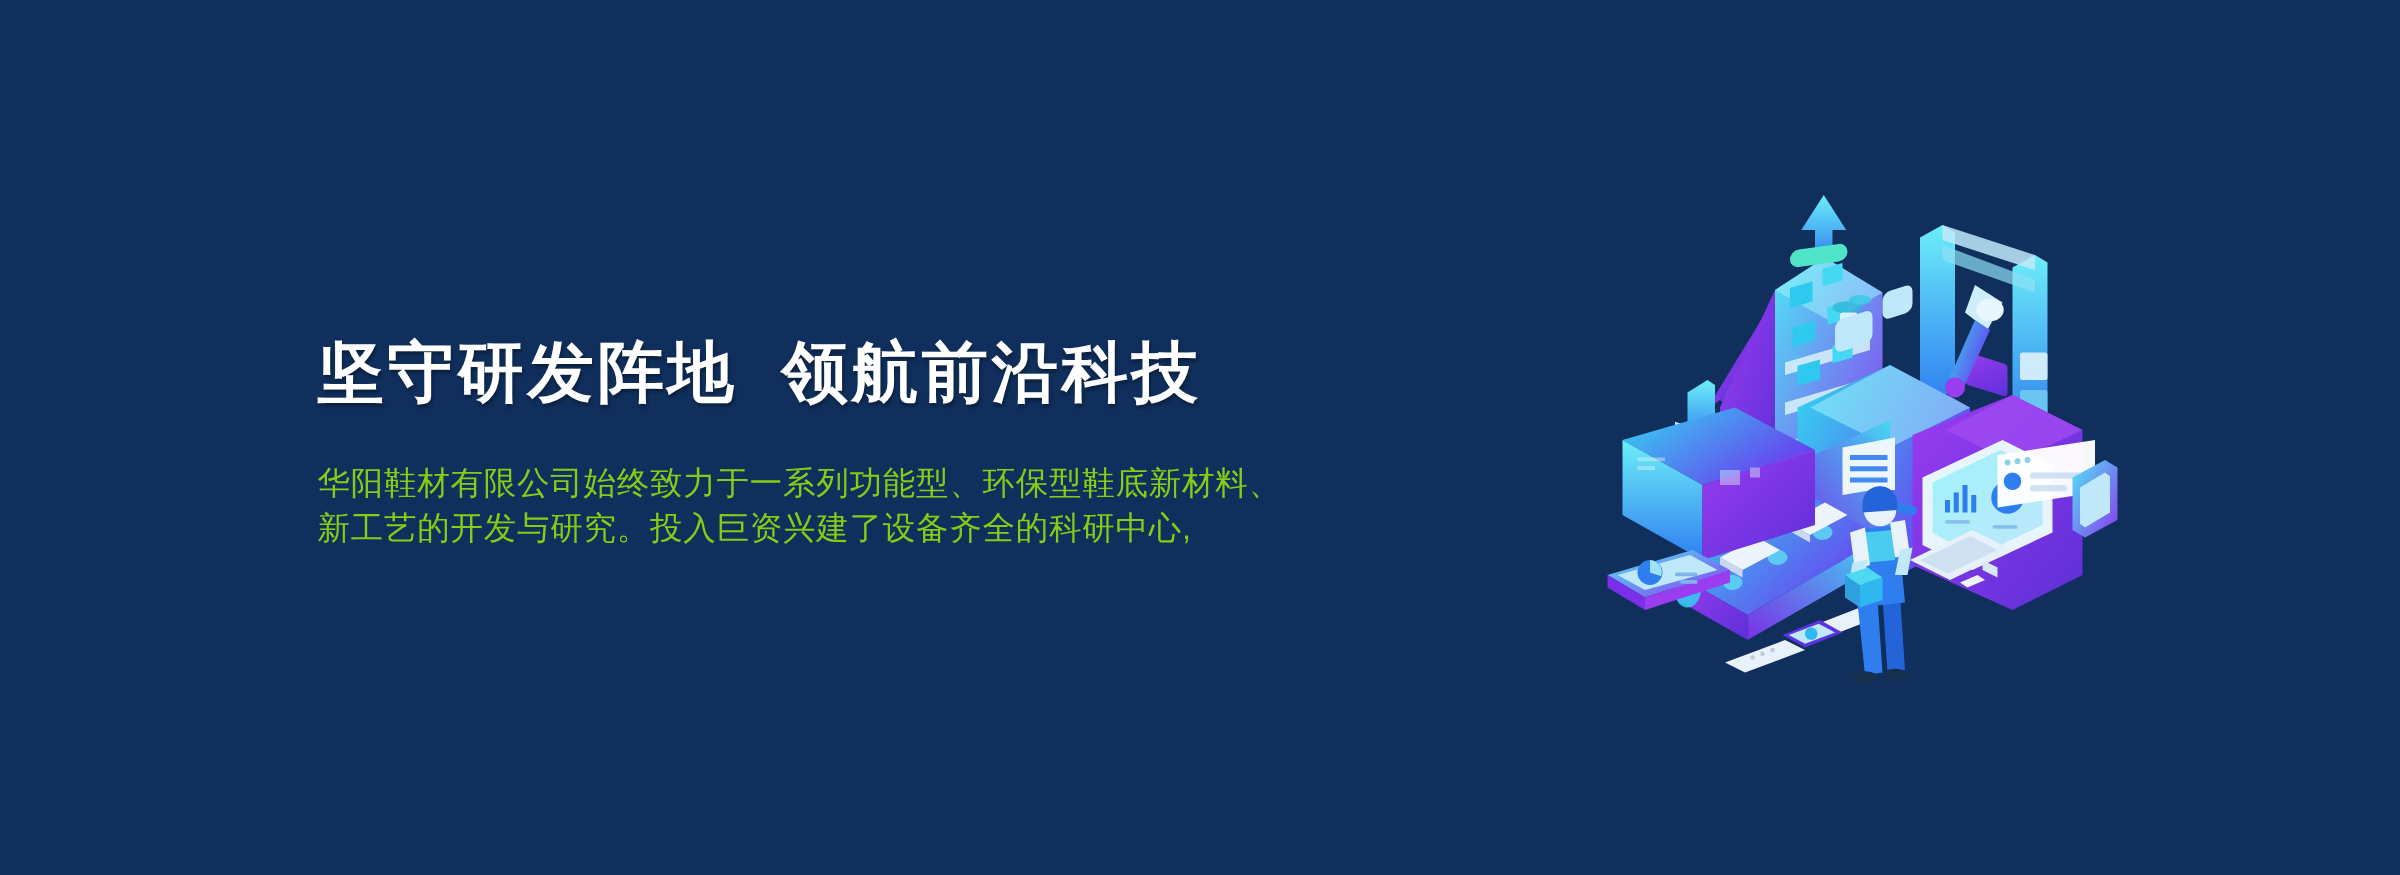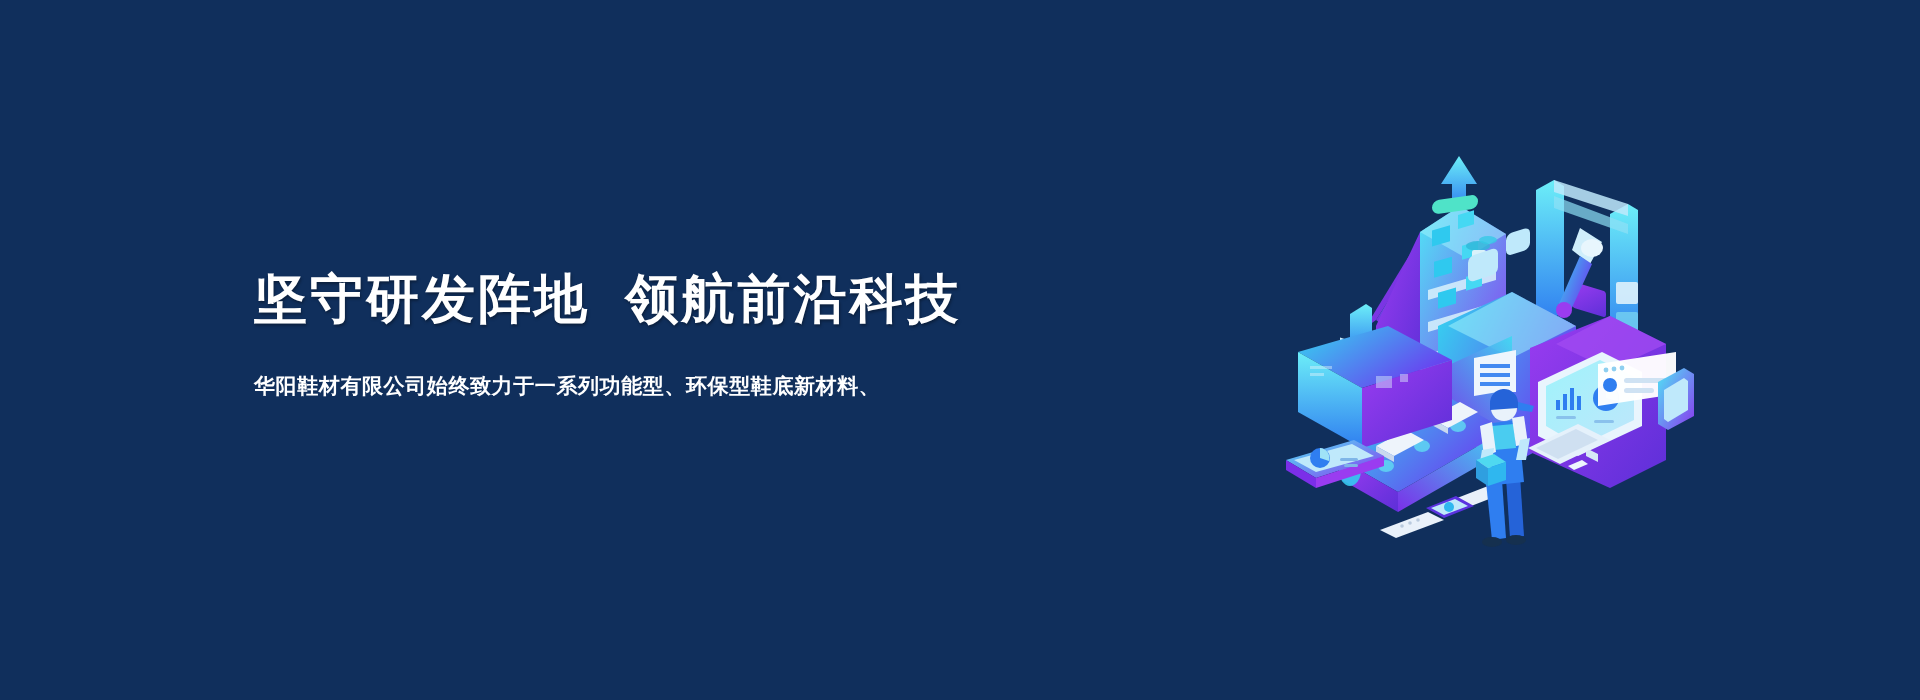--- a/index.html
+++ b/index.html
@@ -34,25 +34,25 @@
     font-weight: 700;
     color: #ffffff;
     letter-spacing: 3px;
     line-height: 1.18;
     white-space: pre;
     text-shadow: 1px 2px 3px rgba(0,0,0,0.35);
   }
 
   .paragraph {
     margin-top: 37px;
-    font-size: 21px;
+    font-size: 26px;
     line-height: 36px;
-    color: #ffffff;
+    color: #84cc16;
     letter-spacing: 0.6px;
-    font-weight: 700;
+    font-weight: 400;
   }
   .paragraph .pline { display: block; white-space: pre; }
 
   
   .illustration {
     position: absolute;
     left: 1280px;
     top: 130px;
     width: 420px;
     height: 420px;
@@ -63,20 +63,21 @@
 <body>
 
 <div class="banner">
 
   <div class="text-block">
 
     <div class="headline">坚守研发阵地  领航前沿科技</div>
 
     <div class="paragraph">
       <span class="pline">华阳鞋材有限公司始终致力于一系列功能型、环保型鞋底新材料、</span>
+      <span class="pline">新工艺的开发与研究。投入巨资兴建了设备齐全的科研中心,</span>
     </div>
 
   </div>
 
   <div class="illustration">
     <svg viewBox="0 0 420 420" xmlns="http://www.w3.org/2000/svg">
       <defs>
         <linearGradient id="gA" x1="0" y1="0" x2="1" y2="1">
           <stop offset="0" stop-color="#4fe6f5"></stop>
             <stop offset="1" stop-color="#8b37ef"></stop>

